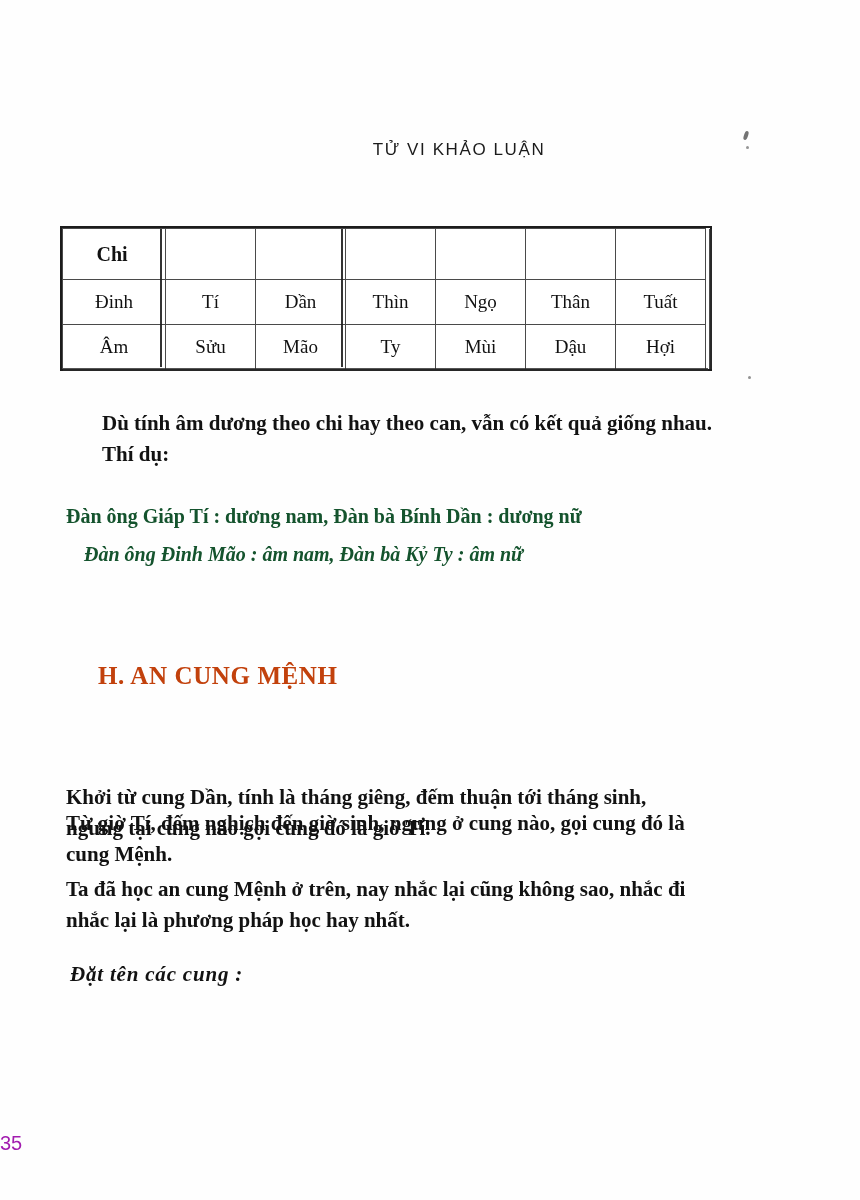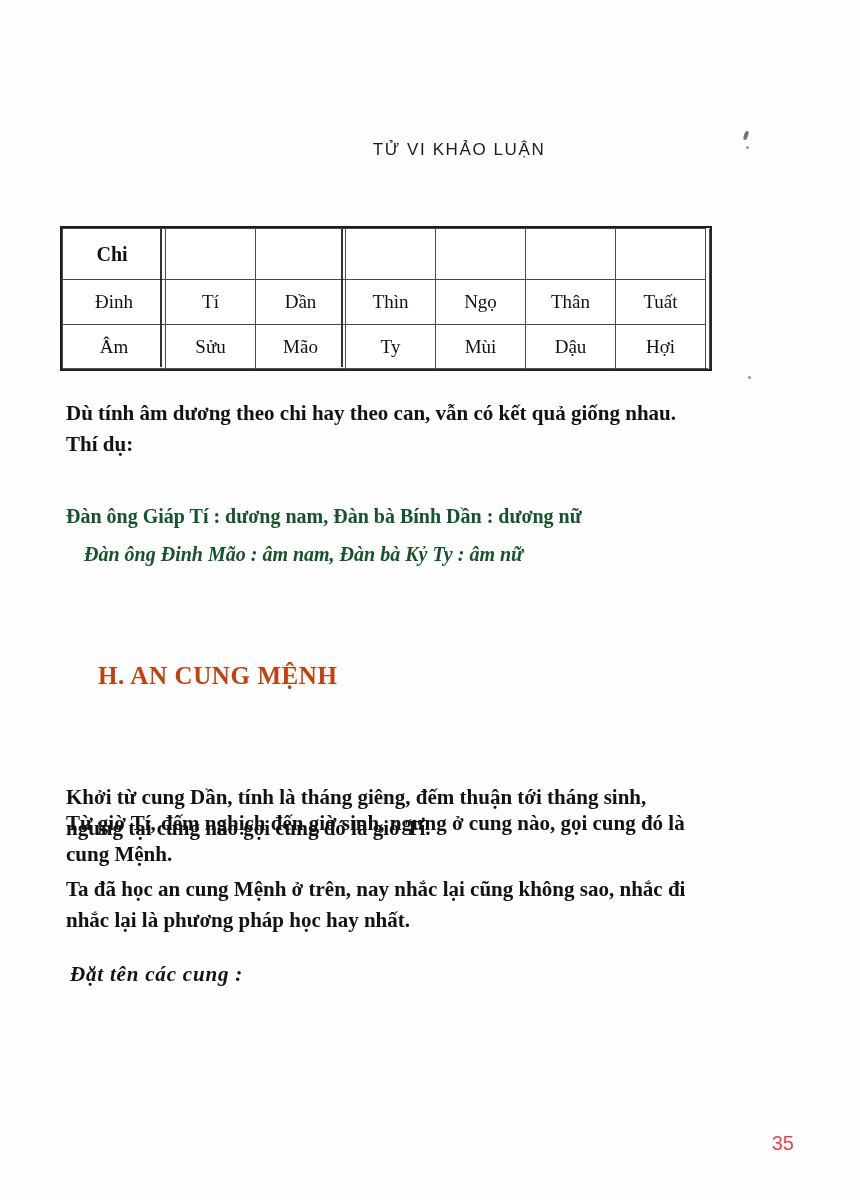--- a/index.html
+++ b/index.html
@@ -182,24 +182,23 @@
     letter-spacing: .8px;
     color: #121212;
     white-space: nowrap;
   }
 
   .folio {
     position: absolute;
     top: 1132px;
     left: 0;
     width: 794px;
-    text-align: right;
     font-size: 20px;
     font-family: "Liberation Sans", "DejaVu Sans", sans-serif;
-    color: #ef4444;
+    color: #a21caf;
   }
 </style>
 </head>
 <body>
 
 <div class="page">
 
   <div class="running-head">TỬ VI KHẢO LUẬN</div>
 
   <div class="speck"></div>
@@ -239,21 +238,21 @@
     </tbody>
       </table>
   </div>
 
   <div class="frame-outer"></div>
   <div class="frame-shadow-r"></div>
   <div class="frame-shadow-b"></div>
   <div class="vrule" style="top:229px; left:160px; height:138px;"></div>
   <div class="vrule" style="top:229px; left:341px; height:138px;"></div>
 
-  <div class="para" style="top:398px;">Dù tính âm dương theo chi hay theo can, vẫn có kết quả giống nhau. Thí dụ:</div>
+  <div class="para" style="top:408px;margin-left:36px;">Dù tính âm dương theo chi hay theo can, vẫn có kết quả giống nhau. Thí dụ:</div>
 
   <div class="example" style="top:500px;">Đàn ông Giáp Tí : dương nam, Đàn bà Bính Dần : dương nữ</div>
 
   <div class="example indent" style="top:538px;font-style:italic;">Đàn ông Đinh Mão : âm nam, Đàn bà Kỷ Ty : âm nữ</div>
 
   <div class="section-title" style="top:662px;">H. AN CUNG MỆNH</div>
 
   <div class="para" style="top:742px;margin-top:40px;">Khởi từ cung Dần, tính là tháng giêng, đếm thuận tới tháng sinh, ngưng tại cung nào gọi cung đó là giờ Tí.</div>
 
   <div class="para" style="top:808px;">Từ giờ Tí, đếm nghịch đến giờ sinh, ngưng ở cung nào, gọi cung đó là cung Mệnh.</div>

